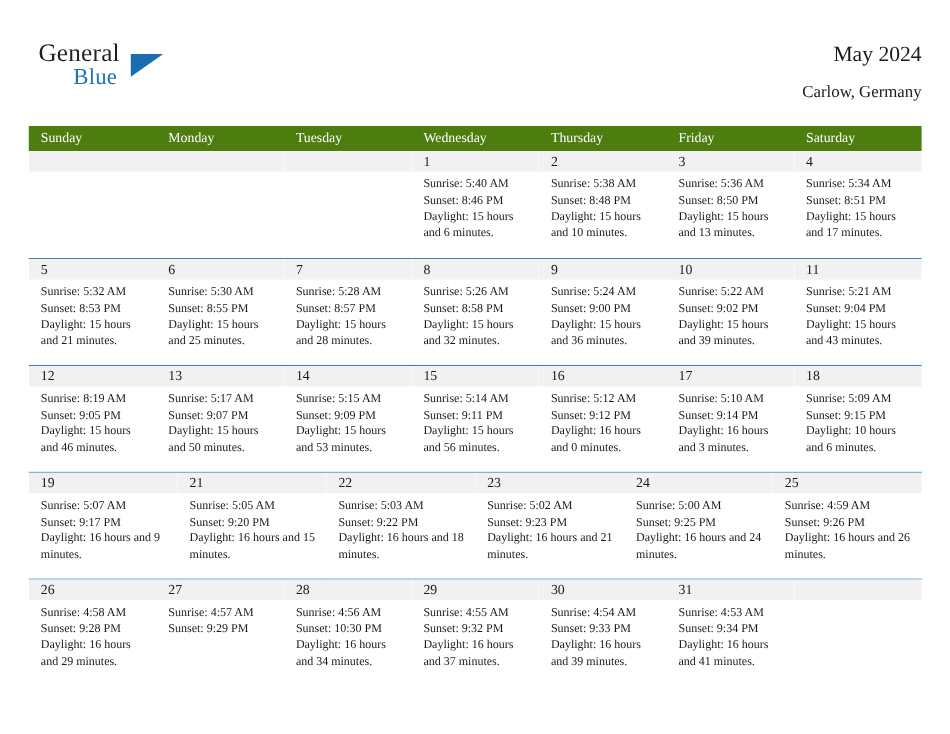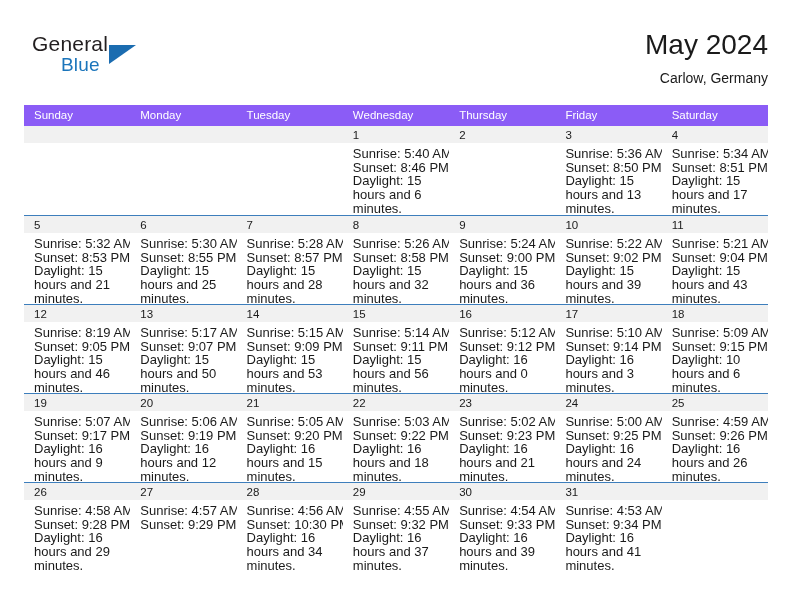--- a/index.html
+++ b/index.html
@@ -12,20 +12,21 @@
     background: #ffffff;
     font-family: "Liberation Sans", sans-serif;
     color: #1a1a1a;
     overflow: hidden;
   }
   .page {
     position: relative;
     width: 792px;
     height: 547px;
     box-sizing: border-box;
+    font-family: Liberation Serif, serif;
   }
 
   
   .header {
     position: absolute;
     left: 24px;
     top: 28px;
     right: 24px;
     height: 70px;
   }
@@ -66,21 +67,21 @@
     border-right: 27px solid transparent;
   }
 
   .title-block {
     position: absolute;
     right: 0;
     top: 0;
     text-align: right;
   }
   .cal-title {
-    font-size: 28px;
+    font-size: 18px;
     color: #1a1a1a;
     line-height: 34px;
     font-weight: normal;
     margin: 0;
     white-space: nowrap;
   }
   .cal-subtitle {
     font-size: 14px;
     color: #1a1a1a;
     line-height: 20px;
@@ -91,21 +92,21 @@
 
   
   .calendar {
     position: absolute;
     left: 24px;
     top: 105px;
     width: 744px;
   }
   .weekday-row {
     display: flex;
-    background: #8b5cf6;
+    background: #4d7c0f;
     height: 21px;
   }
   .weekday {
     flex: 1 1 0;
     box-sizing: border-box;
     padding: 3px 0 0 10px;
     font-size: 11.5px;
     color: #ffffff;
     line-height: 15px;
     white-space: nowrap;
@@ -135,21 +136,21 @@
     padding: 1px 0 0 10px;
     font-size: 11.5px;
     line-height: 16px;
     color: #1a1a1a;
   }
   .day.empty .day-numband {
     background: #f1f1f1;
   }
   .day-body {
     padding: 4px 6px 0 10px;
-    font-size: 13px;
+    font-size: 10px;
     line-height: 13.7px;
     color: #1a1a1a;
   }
   .day-body div {
     white-space: nowrap;
   }
   .day-body .wrap {
     white-space: normal;
   }
 </style>
@@ -197,20 +198,25 @@
           <div class="day">
             <div class="day-numband">1</div>
             <div class="day-body">
               <div>Sunrise: 5:40 AM</div>
               <div>Sunset: 8:46 PM</div>
               <div class="wrap">Daylight: 15 hours and 6 minutes.</div>
             </div>
           </div>
           <div class="day">
             <div class="day-numband">2</div>
+            <div class="day-body">
+              <div>Sunrise: 5:38 AM</div>
+              <div>Sunset: 8:48 PM</div>
+              <div class="wrap">Daylight: 15 hours and 10 minutes.</div>
+            </div>
           </div>
           <div class="day">
             <div class="day-numband">3</div>
             <div class="day-body">
               <div>Sunrise: 5:36 AM</div>
               <div>Sunset: 8:50 PM</div>
               <div class="wrap">Daylight: 15 hours and 13 minutes.</div>
             </div>
           </div>
           <div class="day">
@@ -341,28 +347,20 @@
         <div class="week">
           <div class="day">
             <div class="day-numband">19</div>
             <div class="day-body">
               <div>Sunrise: 5:07 AM</div>
               <div>Sunset: 9:17 PM</div>
               <div class="wrap">Daylight: 16 hours and 9 minutes.</div>
             </div>
           </div>
           <div class="day">
-            <div class="day-numband">20</div>
-            <div class="day-body">
-              <div>Sunrise: 5:06 AM</div>
-              <div>Sunset: 9:19 PM</div>
-              <div class="wrap">Daylight: 16 hours and 12 minutes.</div>
-            </div>
-          </div>
-          <div class="day">
             <div class="day-numband">21</div>
             <div class="day-body">
               <div>Sunrise: 5:05 AM</div>
               <div>Sunset: 9:20 PM</div>
               <div class="wrap">Daylight: 16 hours and 15 minutes.</div>
             </div>
           </div>
           <div class="day">
             <div class="day-numband">22</div>
             <div class="day-body">

